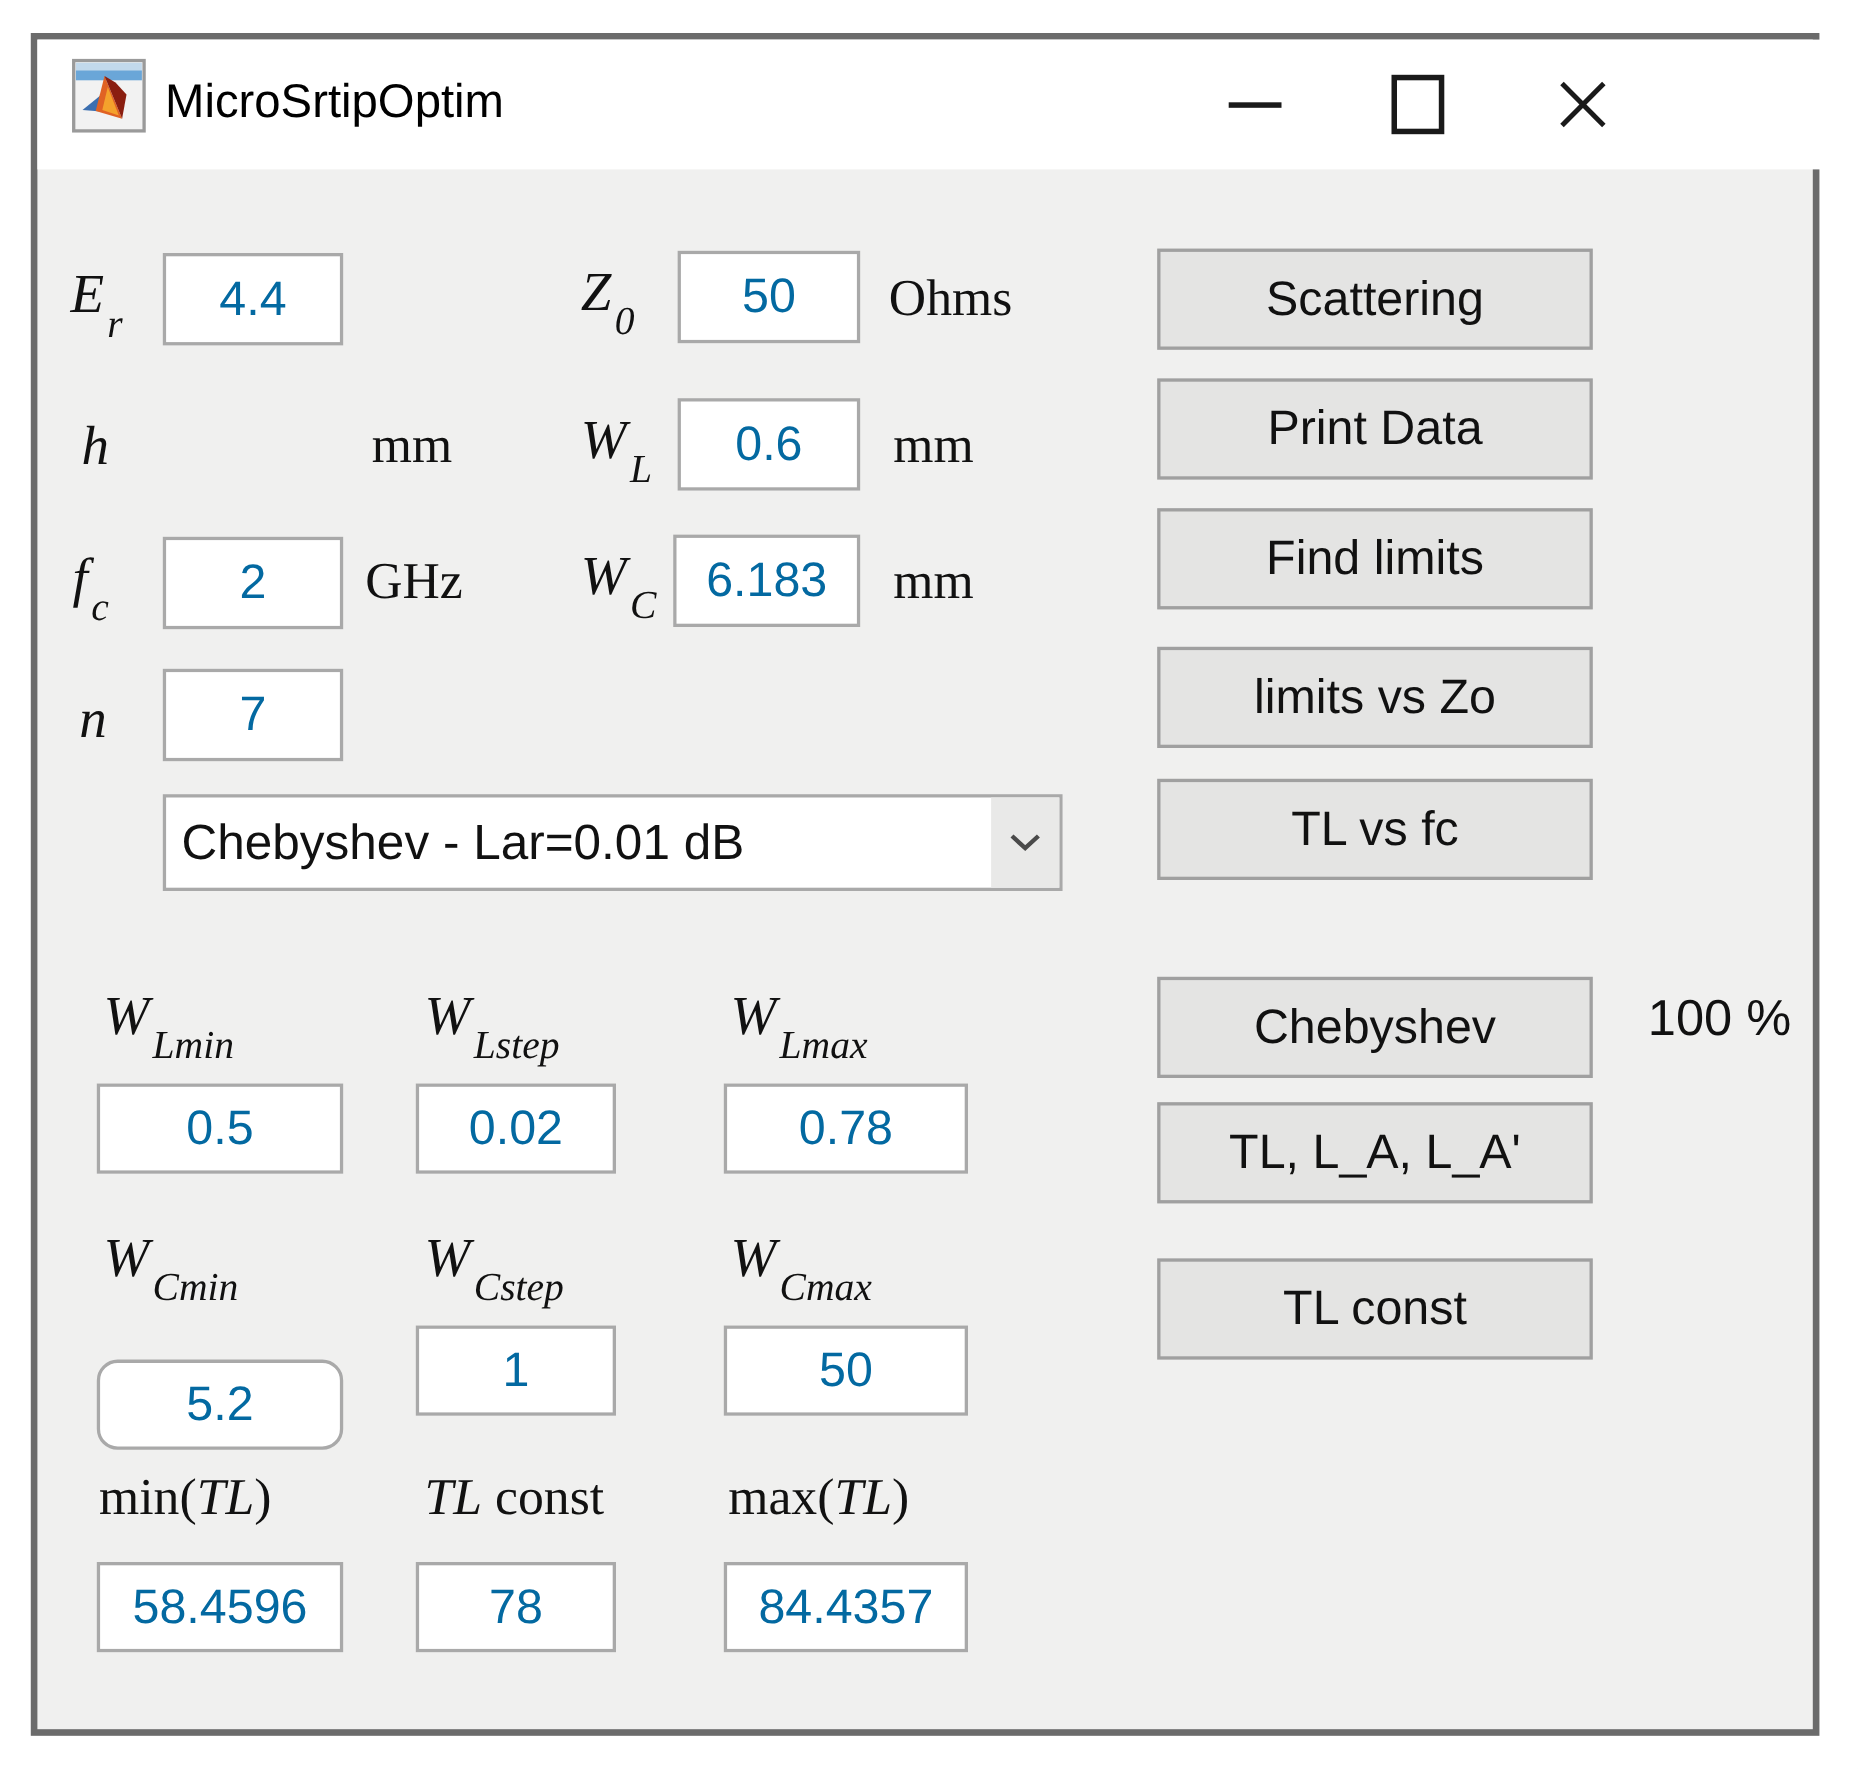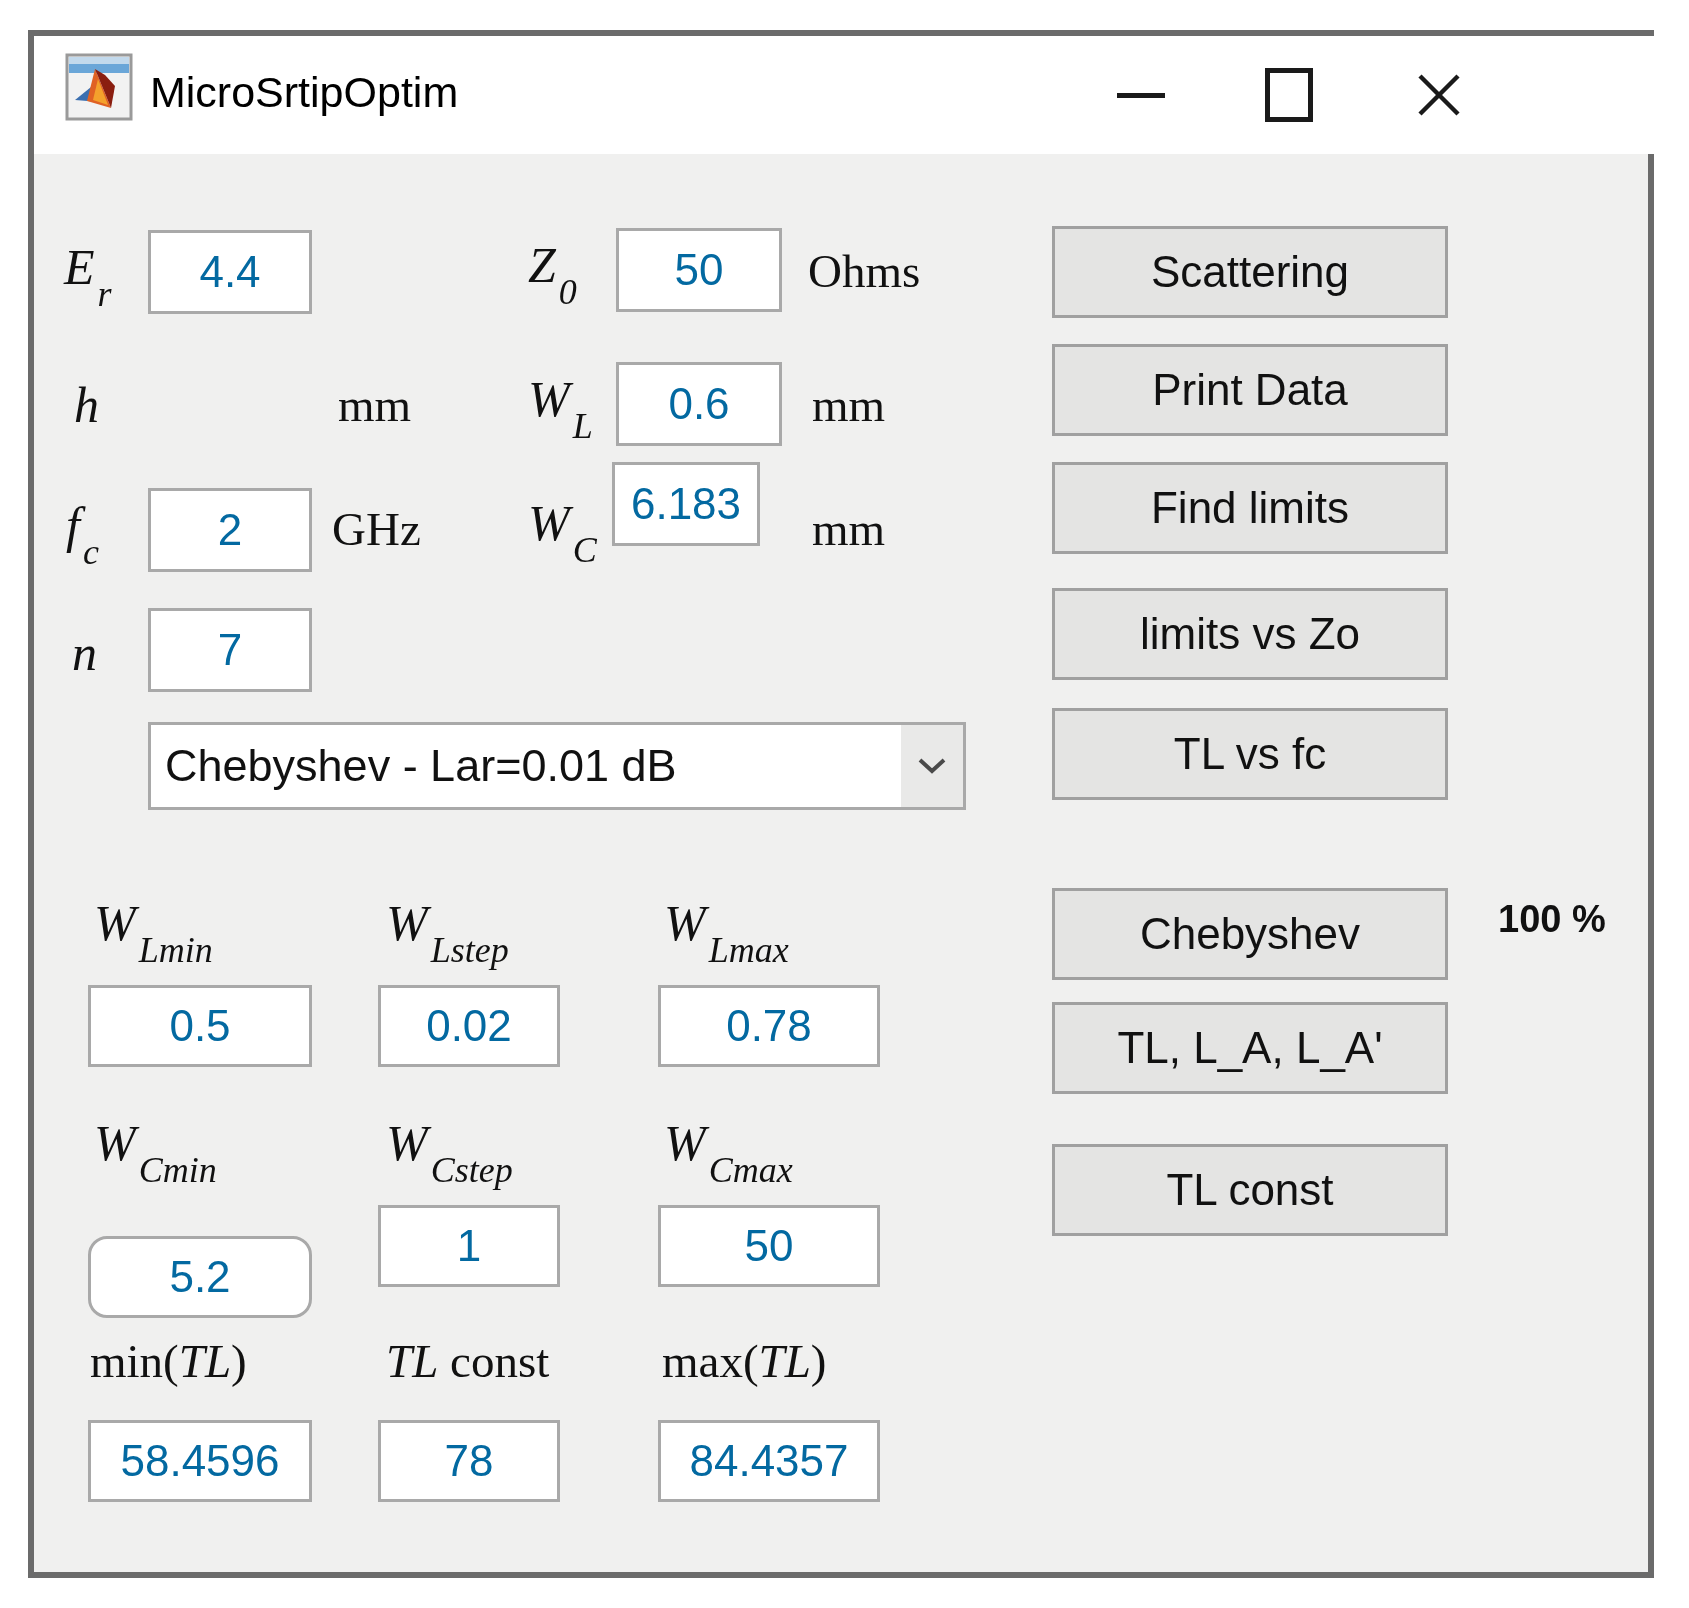--- a/index.html
+++ b/index.html
@@ -35,21 +35,21 @@
             border:3px solid #a9a9a9;background:#ffffff;box-sizing:border-box;
             display:flex;align-items:center;}
   .dropdown-text{flex:1;padding-left:14px;font-size:45px;white-space:nowrap;overflow:hidden;}
   .dropdown-arrow{width:62px;height:100%;background:#e9e9e8;display:flex;
                   align-items:center;justify-content:center;}
 
   .btn{position:absolute;left:1018px;width:396px;height:92px;background:#e4e4e3;
        border:3px solid #a0a0a0;box-sizing:border-box;display:flex;align-items:center;
        justify-content:center;font-size:44px;color:#111;white-space:nowrap;}
 
-  .progress{position:absolute;left:1464px;top:862px;font-size:38px;white-space:nowrap;font-weight:bold;}
+  .progress{position:absolute;left:1464px;top:862px;font-size:46px;white-space:nowrap;}
 
   
   .tl-label{position:absolute;font-family:"Liberation Serif","DejaVu Serif",serif;
             font-size:47px;line-height:1;white-space:nowrap;}
   .tl-label .it{font-style:italic;}
 </style>
 </head>
 <body>
 
 <div class="canvas">
@@ -109,21 +109,21 @@
 
     <div class="sym-label" style="left:494px;top:338px">
       <span>W</span><span class="sub">L</span>
     </div>
     <input class="field" style="left: 582px; top: 326px; width: 166px;" value="0.6">
     <div class="unit" style="left:778px;top:346px">mm</div>
 
     <div class="sym-label" style="left:494px;top:462px">
       <span>W</span><span class="sub">C</span>
     </div>
-    <input class="field" style="left: 578px; top: 426px; width: 148px;" value="6.183">
+    <input class="field" style="left: 578px; top: 450px; width: 170px;" value="6.183">
     <div class="unit" style="left:778px;top:470px">mm</div>
 
     <div class="dropdown">
       <span class="dropdown-text">Chebyshev - Lar=0.01 dB</span>
       <span class="dropdown-arrow">
         <svg width="30" height="18" viewBox="0 0 30 18">
           <polyline points="3,3 15,14 27,3" fill="none" stroke="#4a4a4a" stroke-width="4"></polyline>
         </svg>
       </span>
     </div>

